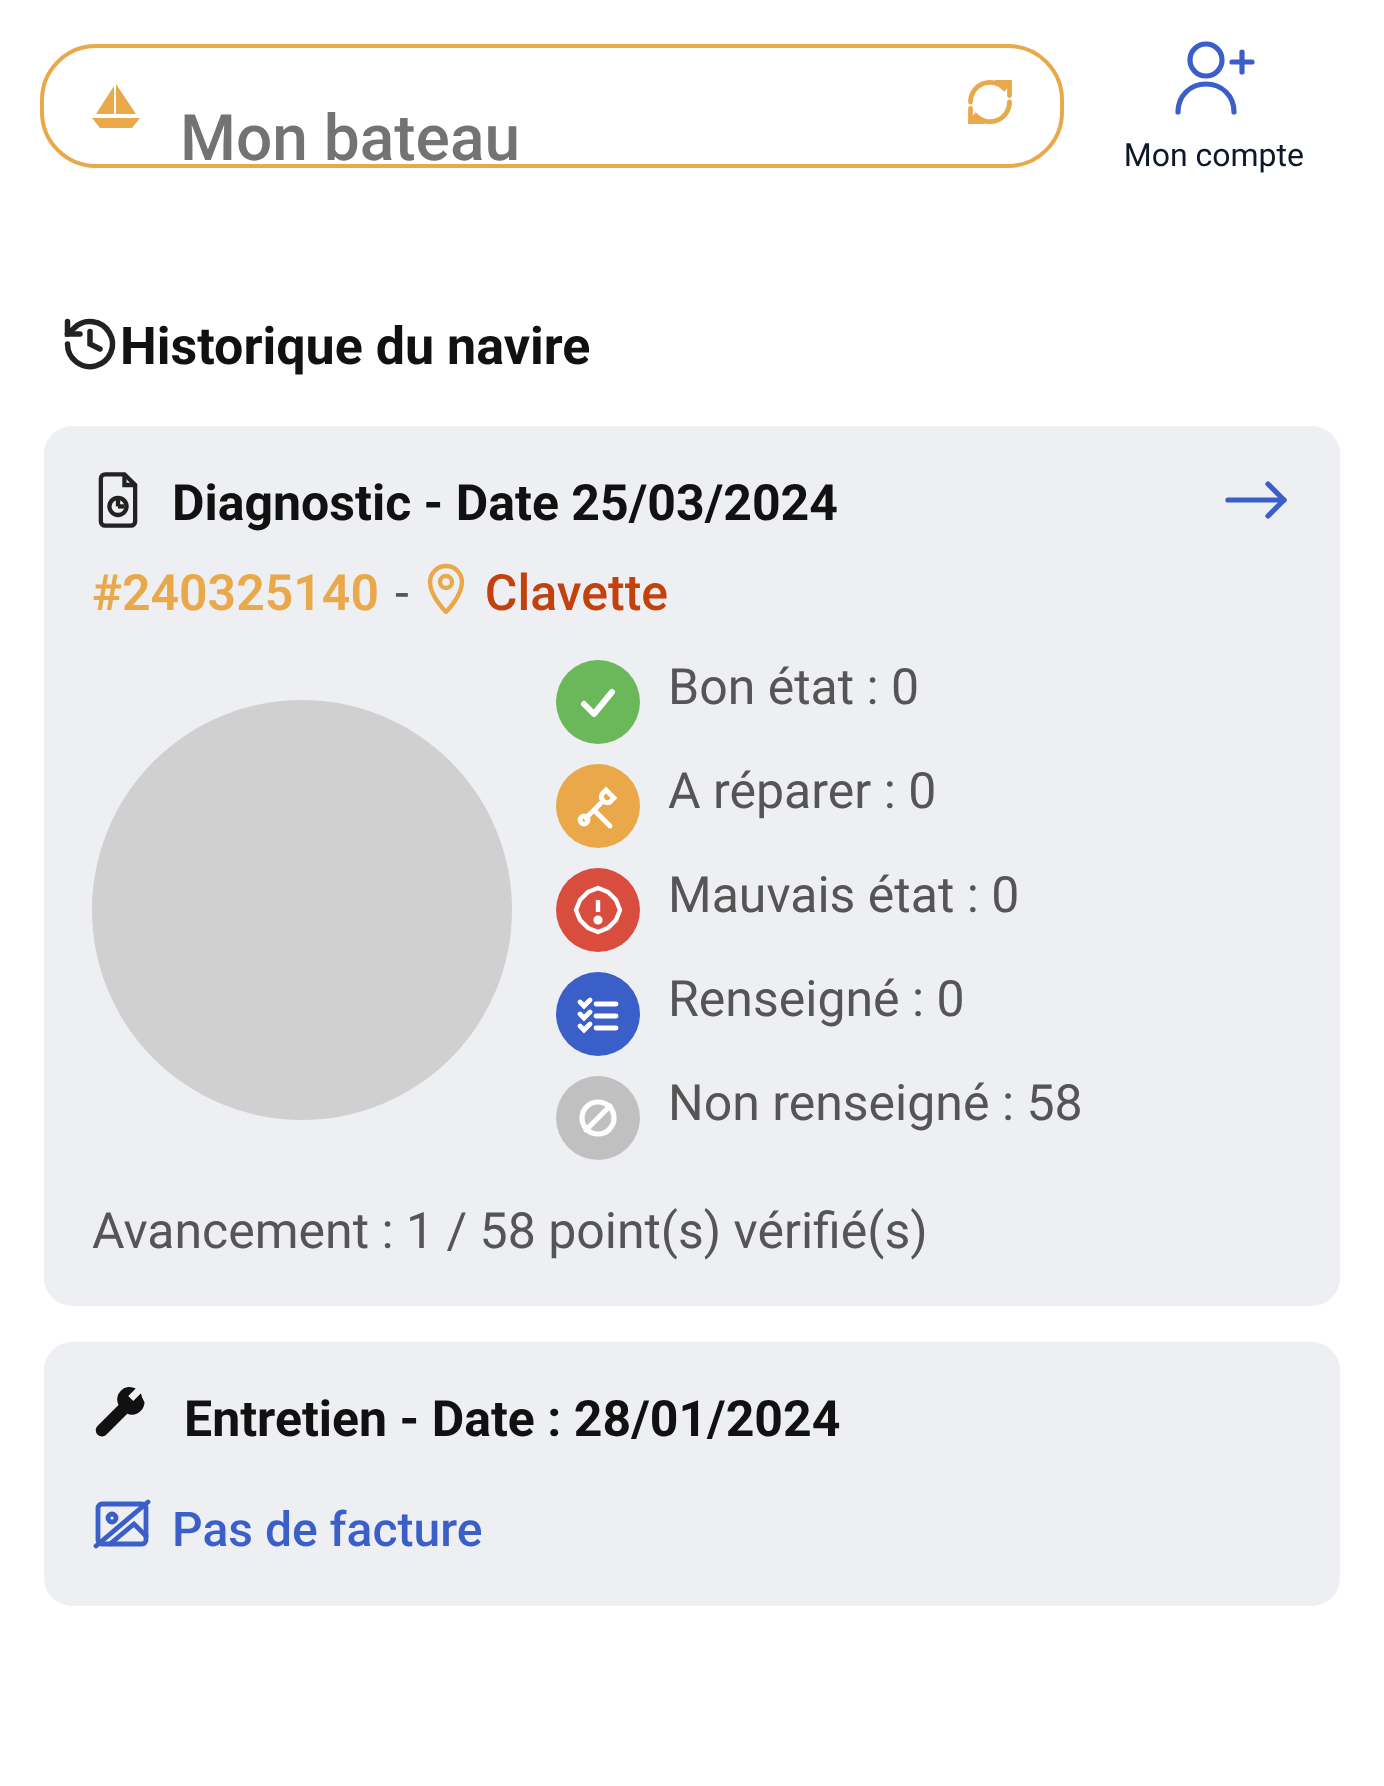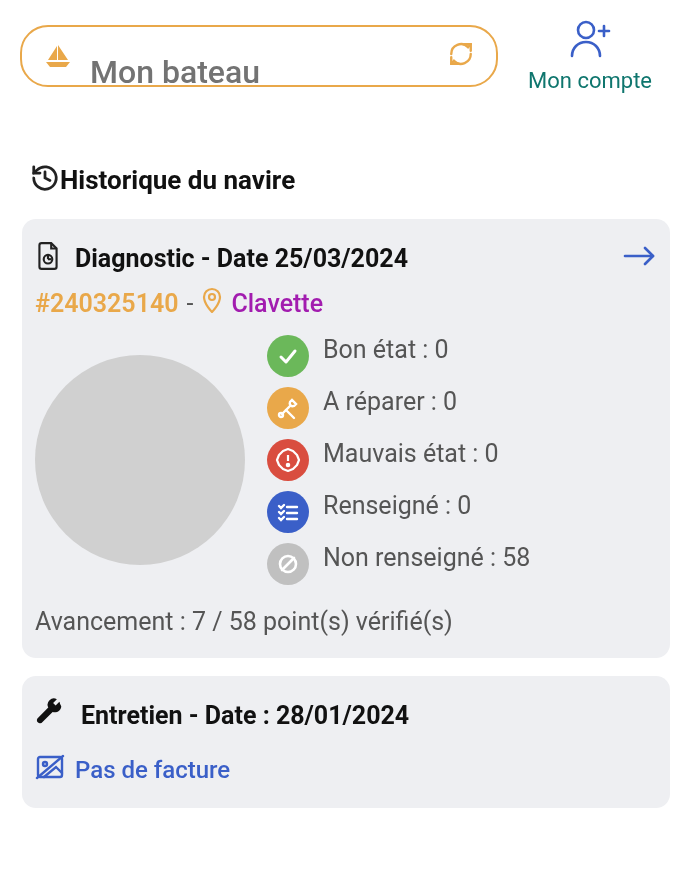--- a/index.html
+++ b/index.html
@@ -40,39 +40,39 @@
   .account {
     display: flex;
     flex-direction: column;
     align-items: center;
     gap: 6px;
     padding-right: 20px;
     cursor: pointer;
   }
   .account-icon { color: #3a5fc8; }
   .account-label {
-    color: #0f766e;
-    font-size: 22px;
+    color: #0f172a;
+    font-size: 16px;
   }
   .section-header {
     display: flex;
     align-items: center;
     padding: 60px 30px 14px 30px;
   }
   .history-icon { color: #222; }
   .section-title {
     font-size: 26px;
     font-weight: 700;
     color: #111;
   }
   .card {
     background: #eeeff2;
     border-radius: 14px;
     margin: 8px 22px 18px 22px;
-    padding: 22px 13px;
+    padding: 22px 24px;
   }
   .card-header {
     display: flex;
     align-items: center;
     gap: 14px;
   }
   .card-title {
     font-size: 25px;
     font-weight: 700;
     color: #111;
@@ -82,21 +82,21 @@
   .subline {
     display: flex;
     align-items: center;
     gap: 8px;
     margin-top: 12px;
     font-size: 25px;
   }
   .sub-id { color: #e9a84a; font-weight: 600; }
   .sub-sep { color: #555; }
   .pin-icon { color: #e9a84a; }
-  .sub-loc { color: #a21caf; font-weight: 500; }
+  .sub-loc { color: #c2410c; font-weight: 500; }
   .stats-row {
     display: flex;
     align-items: center;
     gap: 22px;
     margin-top: 16px;
   }
   .avatar {
     width: 210px;
     height: 210px;
     border-radius: 50%;
@@ -290,21 +290,21 @@
               <circle cx="12" cy="12" r="8"></circle>
               <line x1="6" y1="18" x2="18" y2="6"></line>
             </svg>
         </span>
         <span class="stat-label">Non renseigné : 58</span>
       </div>
 
     </div>
   </div>
 
-  <div class="progress">Avancement : 7 / 58 point(s) vérifié(s)</div>
+  <div class="progress">Avancement : 1 / 58 point(s) vérifié(s)</div>
 </div>
 
 <div class="card">
   <div class="card2-header">
     <span class="wrench-icon">
       <svg width="30" height="30" viewBox="0 0 24 24" fill="#111">
           <path d="M21 6.5a5 5 0 0 1-6.9 4.6L6 19.2a2.5 2.5 0 1 1-3.5-3.5l8.1-8.1A5 5 0 0 1 17.5 1l-3 3 2 2 3-3c.3.5.5 1 .5 1.5z"></path>
         </svg>
     </span>
     <span class="card-title">Entretien - Date : 28/01/2024</span>

